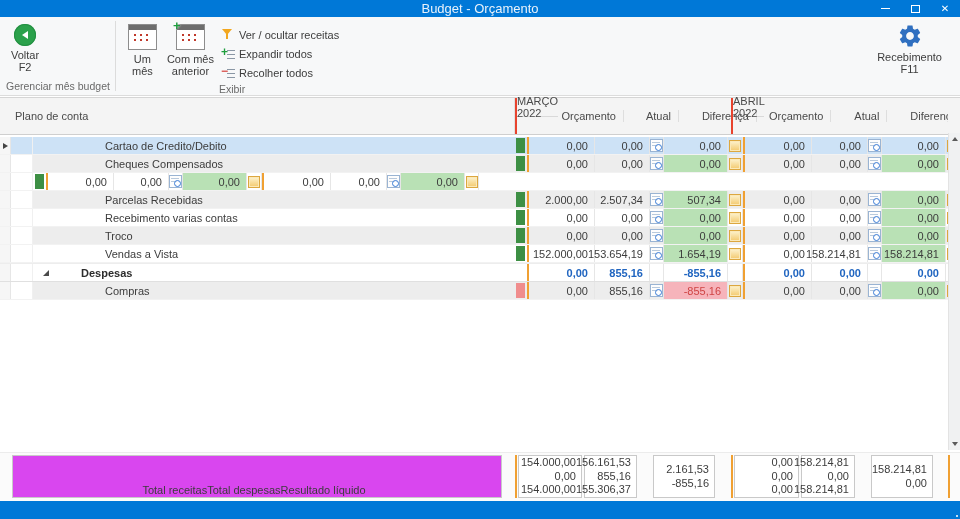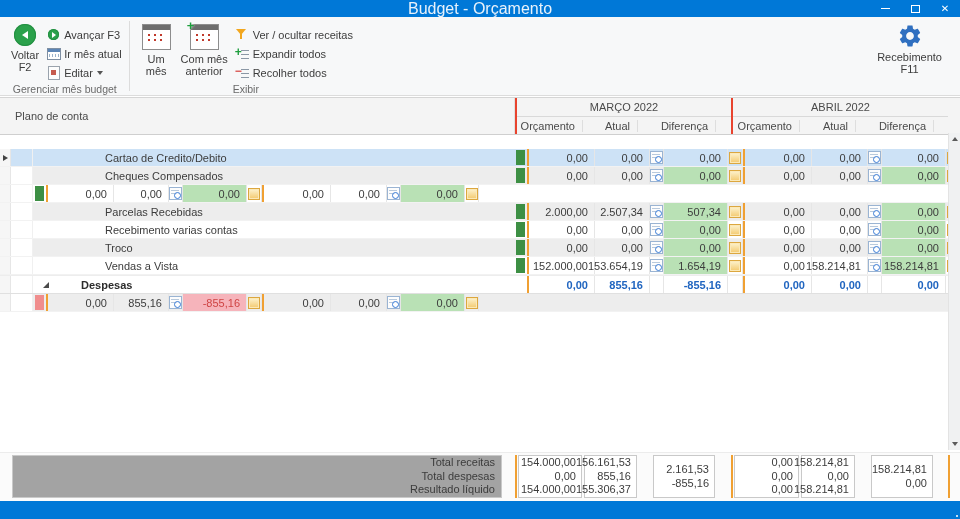--- a/index.html
+++ b/index.html
@@ -3,21 +3,21 @@
 <meta charset="utf-8">
 <style>
   html,body{margin:0;padding:0;}
   body{width:960px;height:519px;position:relative;overflow:hidden;background:#fff;
        font-family:"Liberation Sans","DejaVu Sans",sans-serif;font-size:11px;color:#3c3c3c;
        -webkit-font-smoothing:antialiased;}
   .abs{position:absolute;}
 
   
   .titlebar{left:0;top:0;width:960px;height:17px;background:#0078d7;display:flex;align-items:center;color:#e8f2fb;}
-  .titlebar .title{flex:1;text-align:center;font-size:16px;padding-left:90px;}
+  .titlebar .title{flex:1;text-align:center;font-size:13px;padding-left:90px;}
   .wctrls{display:flex;height:100%;}
   .wbtn{width:30px;height:100%;display:flex;align-items:center;justify-content:center;color:#fff;font-size:9px;}
   .wmin i{display:block;width:9px;height:1px;background:#fff;}
   .wmax i{display:block;width:7px;height:6px;border:1px solid #fff;}
   .wclose{font-size:10px;}
 
   
   .ribbon{left:0;top:17px;width:960px;height:78px;background:#f7f8f9;border-bottom:1px solid #dcdcdc;display:flex;}
   .rgroup{display:flex;flex-direction:column;padding:3px 4px 0 6px;}
   .rg-content{flex:1;display:flex;align-items:flex-start;}
@@ -77,28 +77,28 @@
   .c-dif{width:64px;flex:none;}
   .c-yi{width:15px;flex:none;}
   .c-orc2{width:67px;flex:none;}
   .c-atu2{width:56px;flex:none;}
   .c-yi2{width:14px;flex:none;}
   .c-scroll{width:12px;flex:none;}
 
   .ghead{left:0;top:97px;width:960px;height:36px;border-top:1px solid #d5d5d5;border-bottom:1px solid #cfcfcf;background:#f4f4f4;}
   .gh-left{display:flex;align-items:center;padding-left:15px;color:#4a4a4a;border-right:1px solid #e0e0e0;}
   .redline{background:#e8432e;}
-  .gh-month{display:flex;flex-direction:column;}
+  .gh-month{display:flex;flex-direction:row;}
   .gh-mname{height:18px;display:flex;align-items:center;justify-content:center;border-bottom:1px solid #d9d9d9;color:#4a4a4a;}
   .gh-subs{flex:1;display:flex;align-items:center;}
   .gh-sub{display:flex;align-items:center;justify-content:flex-end;padding-right:7px;border-right:1px solid #dedede;color:#4a4a4a;box-sizing:border-box;}
   .gh-subsp{border-right:1px solid #dedede;box-sizing:border-box;}
   .gh-corner{background:#f4f4f4;}
 
-  .gbody{left:0;top:149px;width:960px;}
+  .gbody{left:0;top:137px;width:960px;}
   .row{display:flex;height:17px;border-bottom:1px solid #f2f2f2;background:#fff;cursor:default;}
   .row.zebra{background:#ededed;}
   .row.selected{background:#cde2f6;}
   .row .cell{display:flex;align-items:center;box-sizing:border-box;}
   .row .num{justify-content:flex-end;padding-right:6px;border-right:1px solid #e6e6e6;background:inherit;}
   .row .c-zi,.row .c-yi,.row .c-yi2{justify-content:center;border-right:1px solid #e6e6e6;}
   .row .c-rowind{border-right:1px solid #e6e6e6;background:#f6f6f6;justify-content:center;}
   .row.selected .c-rowind{background:#f6f6f6;}
   .row .c-indent{background:#fff;border-right:1px solid #f0f0f0;}
   .row.selected .c-indent{background:#cde2f6;}
@@ -124,22 +124,22 @@
 
   .vscroll{left:948px;top:133px;width:12px;height:317px;background:#f0f1f2;border-left:1px solid #e3e3e3;}
   .sarrow{position:absolute;left:0;width:12px;height:12px;display:flex;align-items:center;justify-content:center;}
   .sarrow.up{top:0;} .sarrow.down{bottom:0;}
   .tri-up{width:0;height:0;border-left:3.5px solid transparent;border-right:3.5px solid transparent;border-bottom:4px solid #5a5a5a;}
   .tri-down{width:0;height:0;border-left:3.5px solid transparent;border-right:3.5px solid transparent;border-top:4px solid #5a5a5a;}
 
   
   .gfoot{left:0;top:452px;width:960px;height:49px;background:#fbfbfb;border-top:1px solid #ececec;}
   .gfoot .frow{display:flex;height:100%;}
-  .f-left{flex:1;margin:2px 0 4px 12px;border:1px solid #c9c9c9;background:#a3a3a3;
-          display:flex;flex-direction:column;justify-content:center;align-items:flex-end;padding-right:6px;box-sizing:border-box;}
+  .f-left{flex:1;margin:2px 0 4px 12px;border:1px solid #c9c9c9;background:#d946ef;
+          display:flex;flex-direction:row;justify-content:center;align-items:flex-end;padding-right:6px;box-sizing:border-box;}
   .f-left div{line-height:13.5px;color:#3c3c3c;}
   .f-strip{width:13px;flex:none;}
   .f-oline{width:2px;flex:none;background:#f0a032;margin:2px 0 4px 0;}
   .fslot{flex:none;padding:2px 1px 4px 1px;box-sizing:border-box;}
   .fbox{height:100%;border:1px solid #c9c9c9;background:#fff;display:flex;flex-direction:column;justify-content:center;align-items:flex-end;padding-right:5px;box-sizing:border-box;}
   .fbox div{line-height:13.5px;}
 
   
   .statusbar{left:0;top:501px;width:960px;height:18px;background:#0078d7;}
   .grip{position:absolute;right:2px;bottom:2px;width:2px;height:2px;background:rgba(255,255,255,.75);
@@ -163,43 +163,20 @@
 
 <div class="abs ribbon">
   <div class="rgroup">
     <div class="rg-content">
       <div class="bigbtn">
         <span class="circ big">
             <span class="arrow-l"></span>
           </span>
         <span class="bb-lab"><span>Voltar</span><br>
         <span>F2</span></span>
-      </div>
-      <div class="smallstack">
-        <div class="smallbtn">
-          <span class="sb-ic">
-              <span class="circ sm">
-                <span class="arrow-r"></span>
-              </span>
-            </span>
-          <span>Avançar F3</span>
-        </div>
-        <div class="smallbtn">
-          <span class="sb-ic">
-              <span class="cal-sm"></span>
-            </span>
-          <span>Ir mês atual</span>
-        </div>
-        <div class="smallbtn">
-          <span class="sb-ic">
-              <span class="edit-sm"></span>
-            </span>
-          <span>Editar</span>
-          <span class="caret"></span>
-        </div>
       </div>
     </div>
     <div class="rg-label">Gerenciar mês budget</div>
   </div>
 
   <div class="rsep"></div>
 
   <div class="rgroup">
     <div class="rg-content">
       <div class="bigbtn">
@@ -636,20 +613,23 @@
       </div>
       <div class="cell c-zi"></div>
       <div class="cell c-dif num grpval">
         <span>0,00</span>
       </div>
       <div class="cell c-yi2"></div>
     </div>
     <div class="row zebra">
       <div class="cell c-rowind"></div>
       <div class="cell c-indent"></div>
+      <div class="cell c-acct">
+        <span>Compras</span>
+      </div>
       <div class="cell c-strip strip-red">
         <div class="strip-in"></div>
       </div>
       <div class="cell c-line oline"></div>
       <div class="cell c-orc num">
         <span>0,00</span>
       </div>
       <div class="cell c-atu num">
         <span>855,16</span>
       </div>

